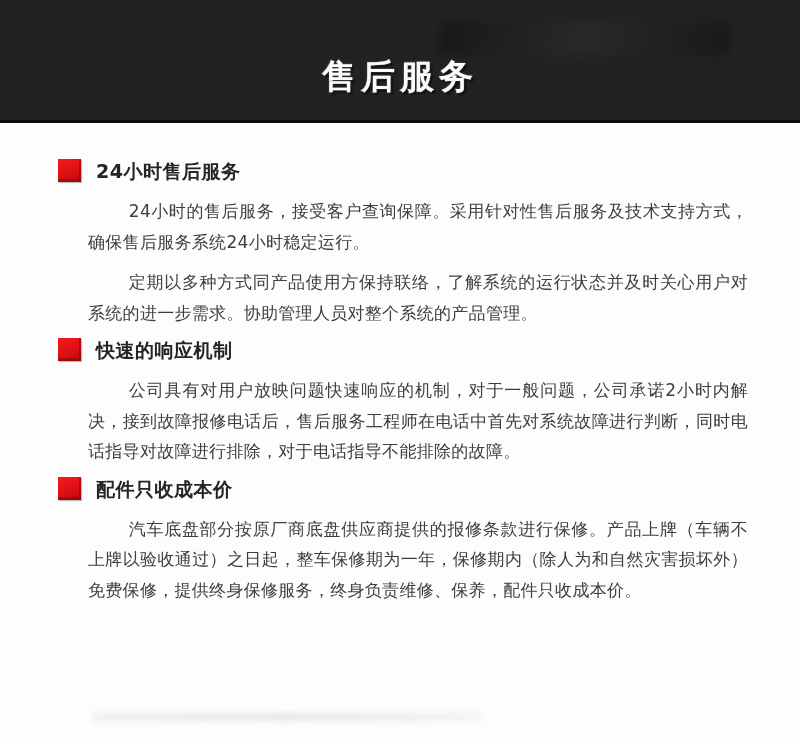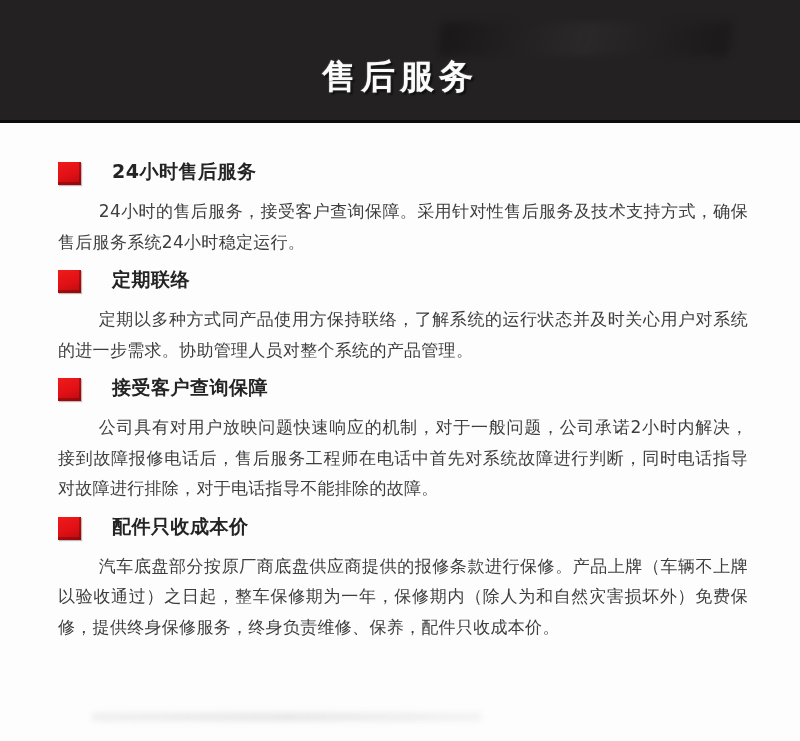--- a/index.html
+++ b/index.html
@@ -48,38 +48,38 @@
     font-weight: bold;
     letter-spacing: 5px;
     text-shadow: 0 0 2px rgba(255,255,255,0.35), 2px 2px 2px rgba(0,0,0,0.7);
   }
   .content {
     padding: 36px 52px 0 58px;
   }
   .section { margin-bottom: 10px; }
   .section-header {
     display: flex;
-    align-items: flex-end;
-    gap: 31px;
+    align-items: flex-start;
+    gap: 15px;
     margin-bottom: 11px;
   }
   .bullet {
     width: 23px;
     height: 23px;
     flex: 0 0 23px;
     background: linear-gradient(160deg, #f01b1b 0%, #e01015 55%, #b60c10 100%);
     box-shadow: inset -2px -3px 0 rgba(90,0,0,0.35), 1px 1px 1px rgba(0,0,0,0.25);
   }
   .section-heading {
     font-size: 19px;
     font-weight: bold;
     color: #242424;
     letter-spacing: 0.5px;
   }
-  .section-body { }
+  .section-body { margin-left: 30px; }
   .section-body p {
     font-size: 17px;
     line-height: 30.5px;
     color: #3e3e3e;
     text-indent: 2.4em;
     text-align: justify;
     margin-bottom: 3px;
     letter-spacing: 0.3px;
   }
   .footer-smudge {
@@ -109,33 +109,29 @@
       <div class="section-header">
         <span class="bullet"></span>
         <span class="section-heading">24小时售后服务</span>
       </div>
       <div class="section-body">
         <p>24小时的售后服务，接受客户查询保障。采用针对性售后服务及技术支持方式，确保售后服务系统24小时稳定运行。</p>
       </div>
     </div>
 
     <div class="section">
-      <div class="section-header">
-        <span class="bullet"></span>
-        <span class="section-heading">定期联络</span>
-      </div>
       <div class="section-body">
         <p>定期以多种方式同产品使用方保持联络，了解系统的运行状态并及时关心用户对系统的进一步需求。协助管理人员对整个系统的产品管理。</p>
       </div>
     </div>
 
     <div class="section">
       <div class="section-header">
         <span class="bullet"></span>
-        <span class="section-heading">接受客户查询保障</span>
+        <span class="section-heading">快速的响应机制</span>
       </div>
       <div class="section-body">
         <p>公司具有对用户放映问题快速响应的机制，对于一般问题，公司承诺2小时内解决，接到故障报修电话后，售后服务工程师在电话中首先对系统故障进行判断，同时电话指导对故障进行排除，对于电话指导不能排除的故障。</p>
       </div>
     </div>
 
     <div class="section">
       <div class="section-header">
         <span class="bullet"></span>
         <span class="section-heading">配件只收成本价</span>

